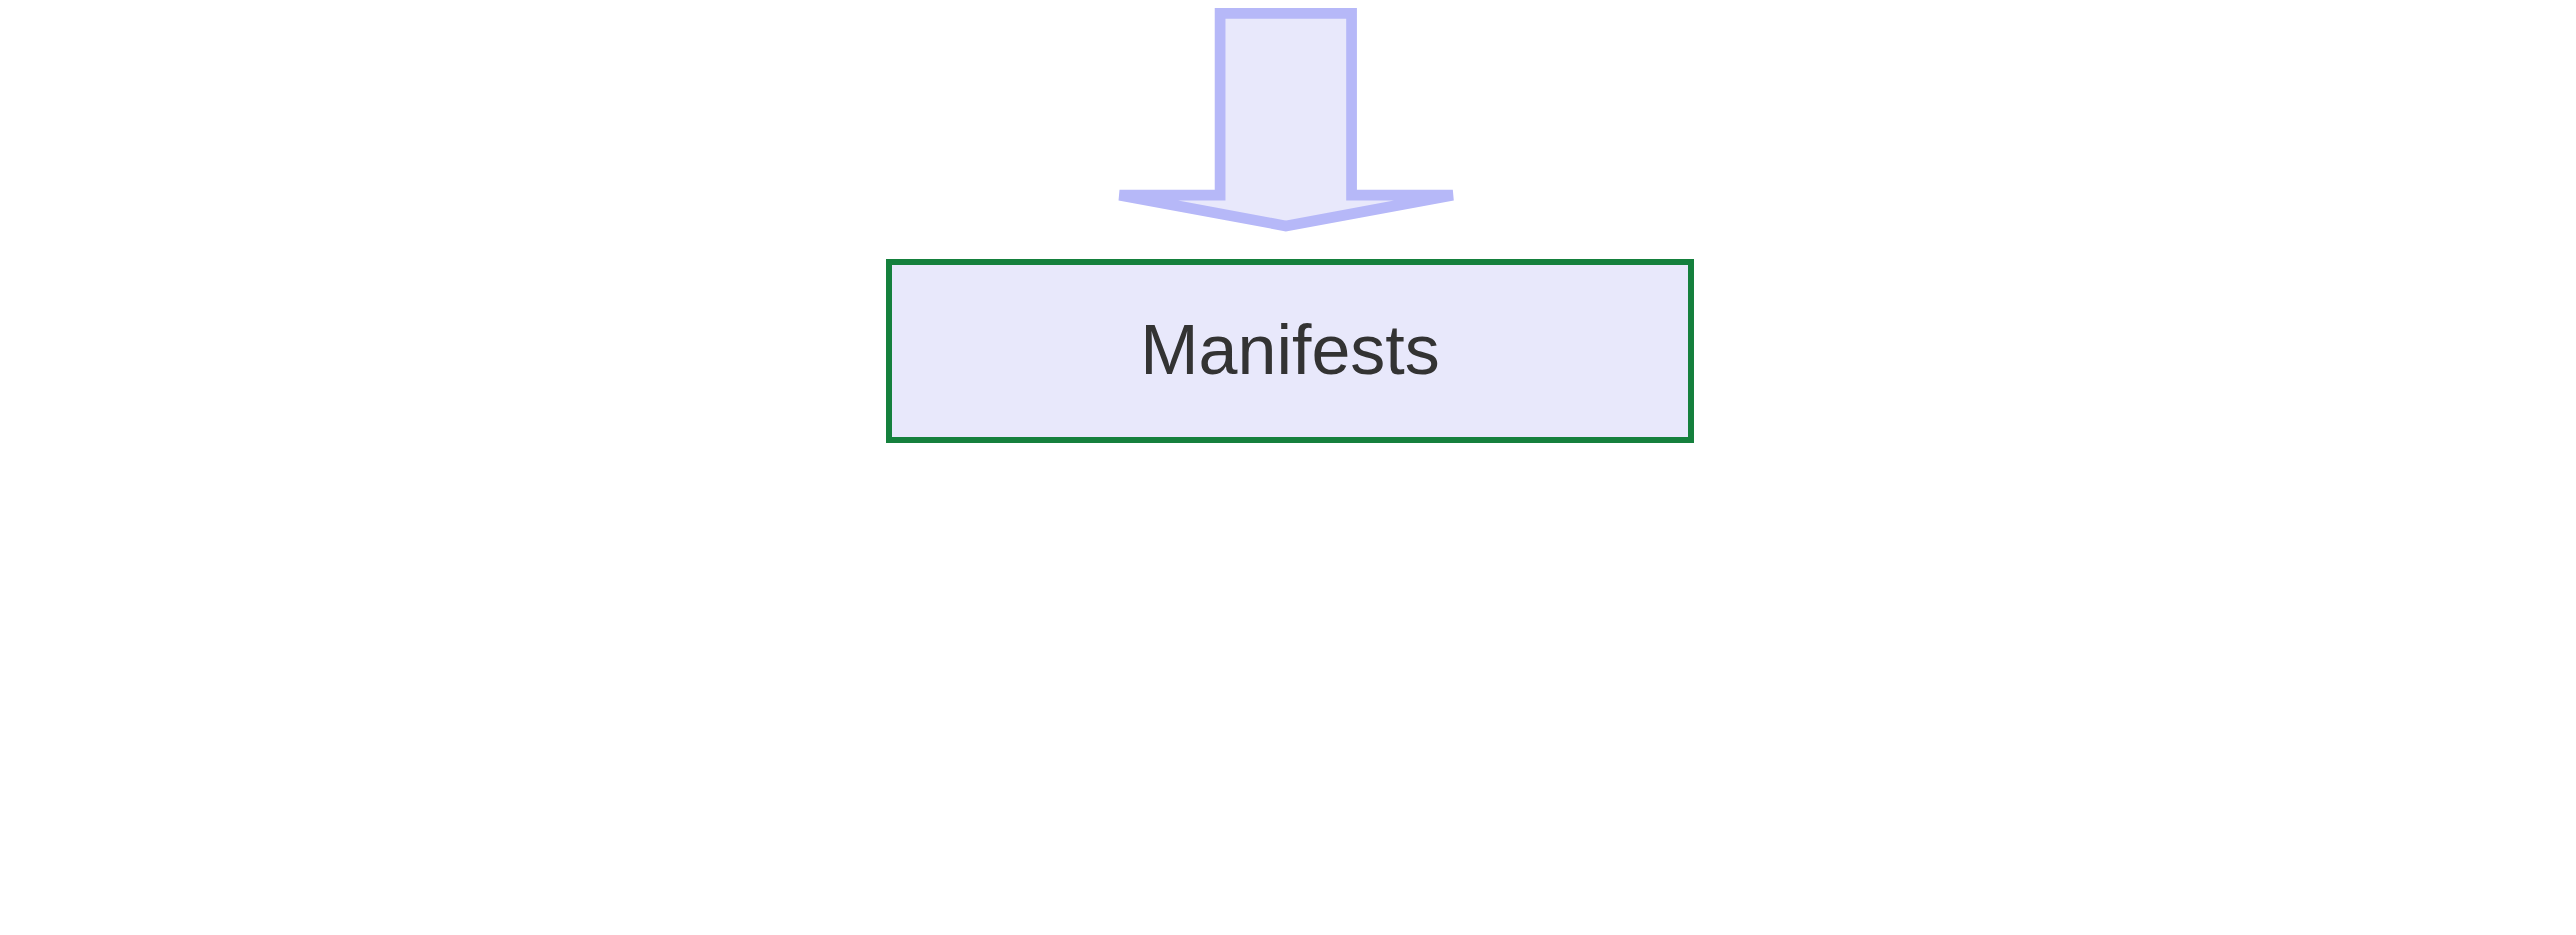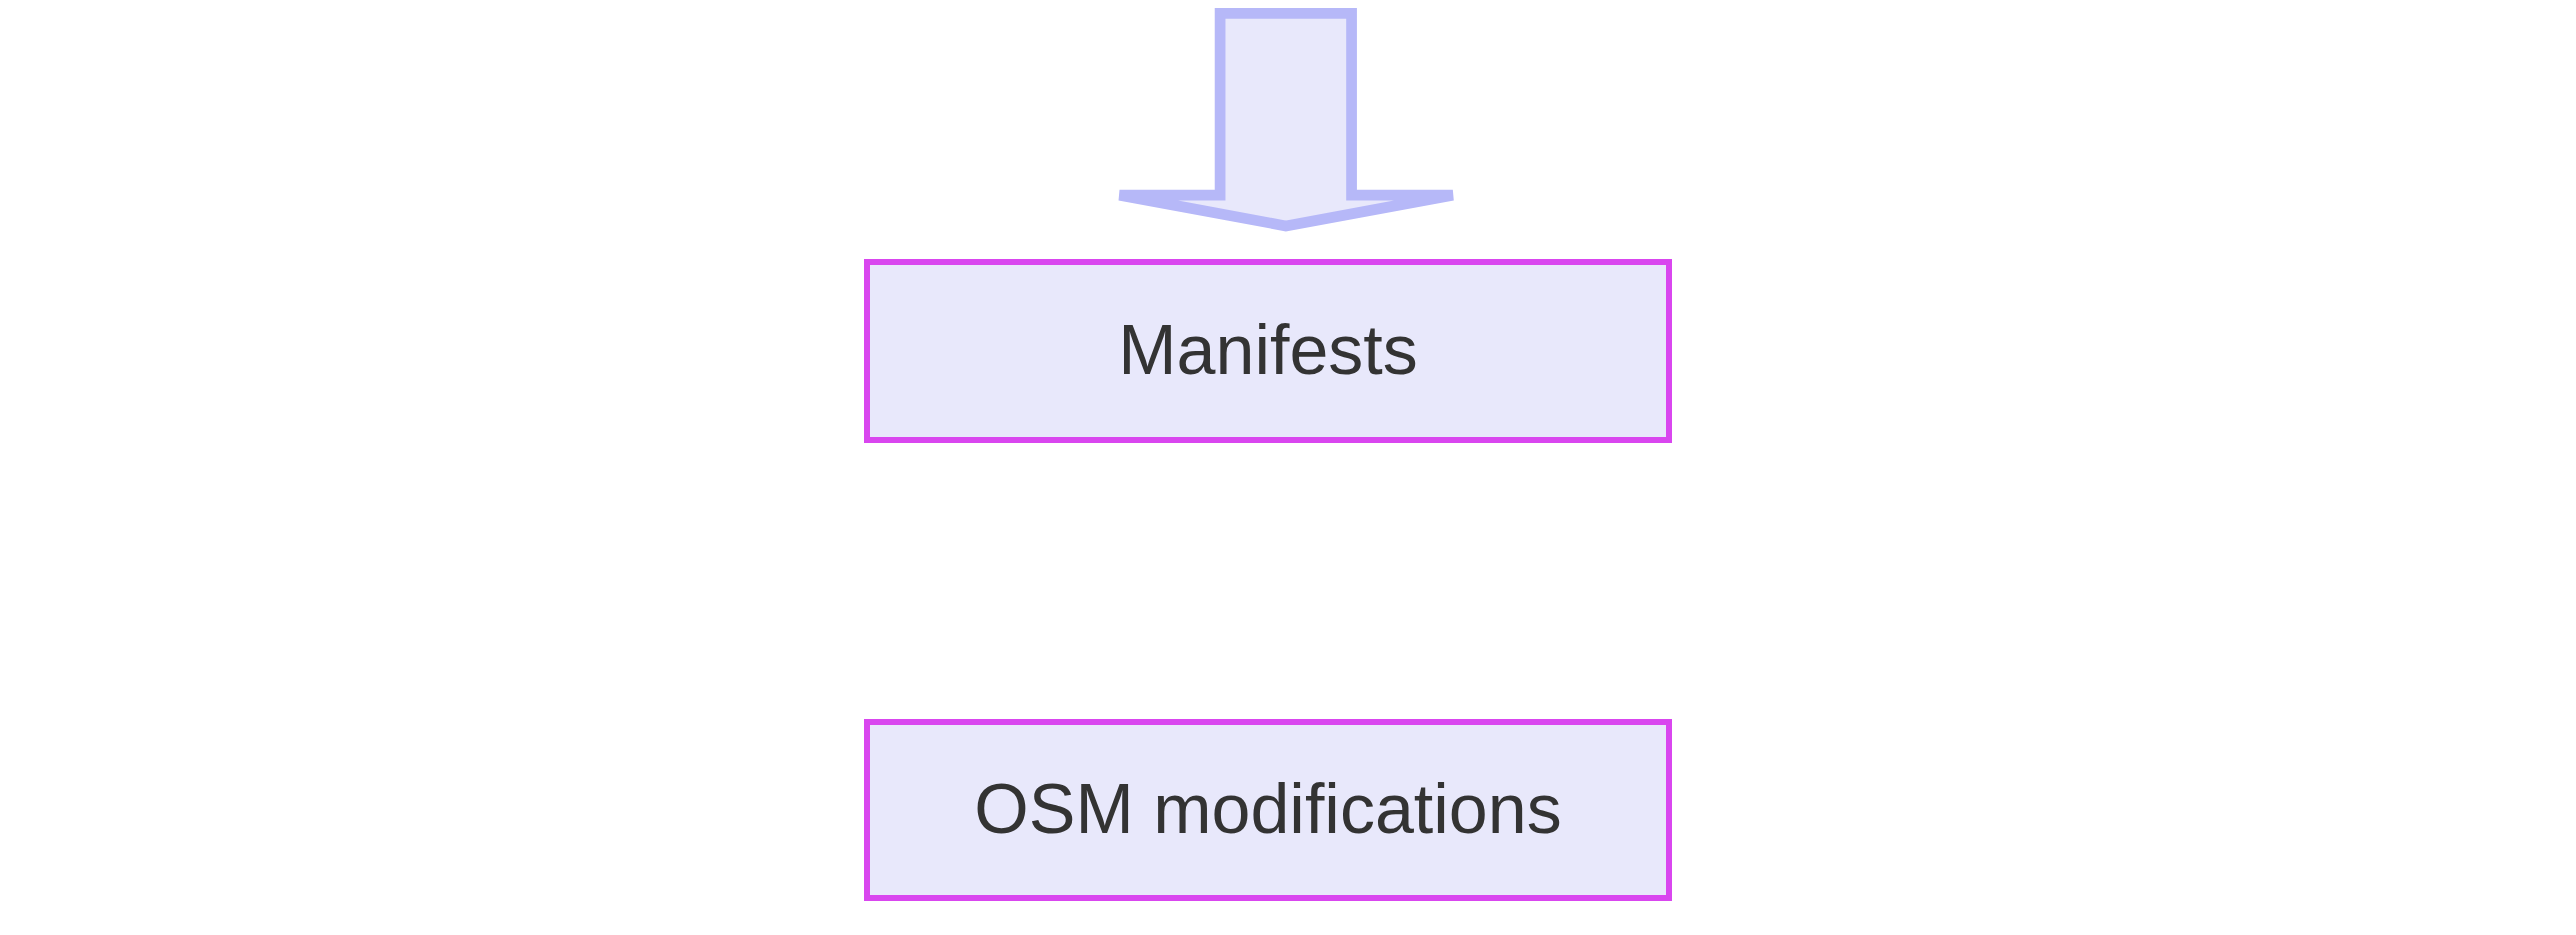--- a/index.html
+++ b/index.html
@@ -24,25 +24,25 @@
     height: 224px;
   }
   .arrow-wrap svg {
     display: block;
     width: 100%;
     height: 100%;
     overflow: visible;
   }
   .node-box {
     position: absolute;
-    left: 864px;
+    left: 886px;
     width: 808px;
     box-sizing: border-box;
     background: #e8e8fb;
-    border: 6px solid #d946ef;
+    border: 6px solid #15803d;
     display: flex;
     align-items: center;
     justify-content: center;
     text-align: center;
   }
   .node-label {
     color: #333333;
     font-size: 70px;
     line-height: 1.05;
     font-weight: 400;
@@ -62,18 +62,15 @@
     <svg viewBox="0 0 514 334" xmlns="http://www.w3.org/2000/svg">
       <polygon points="158,8 354,8 354,279 505,279 256,325 8,279 158,279" fill="#e8e8fb" stroke="#b6b8f8" stroke-width="16" stroke-linejoin="miter"></polygon>
     </svg>
   </div>
 
   <div class="node-box" id="box-manifests">
     <span class="node-label">Manifests</span>
   </div>
 
 
-  <div class="node-box" id="box-osm">
-    <span class="node-label">OSM modifications</span>
-  </div>
 
 </div>
 
 
 </body></html>

